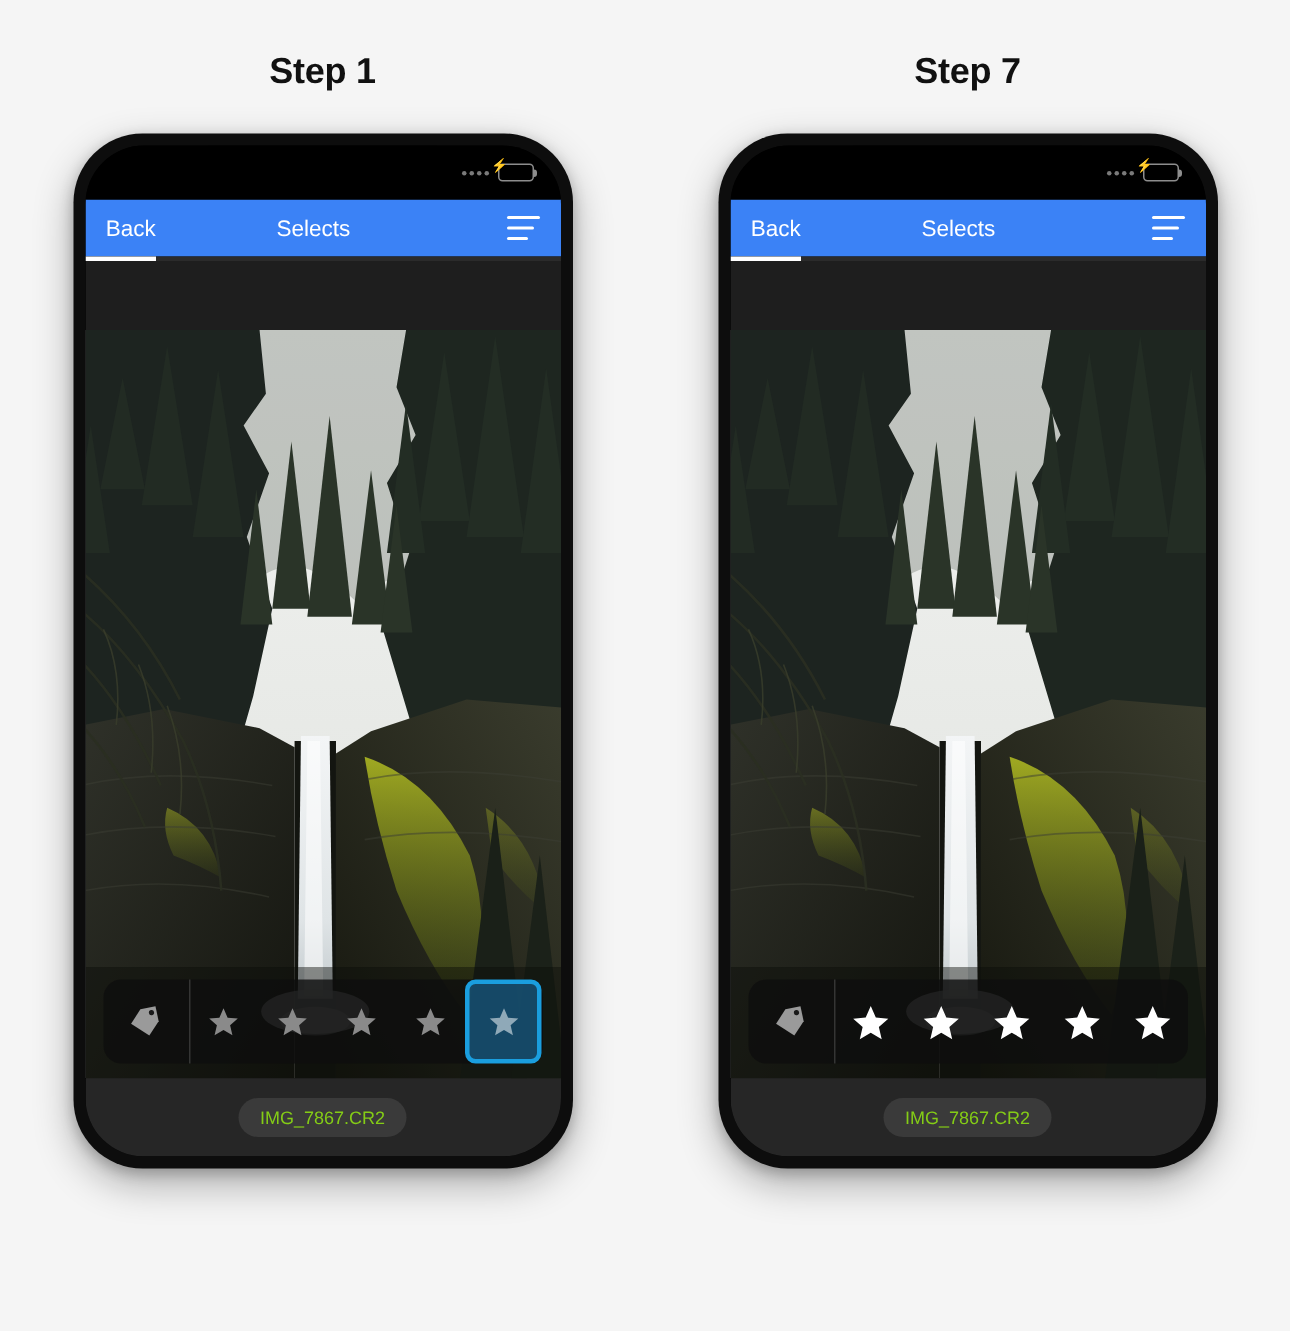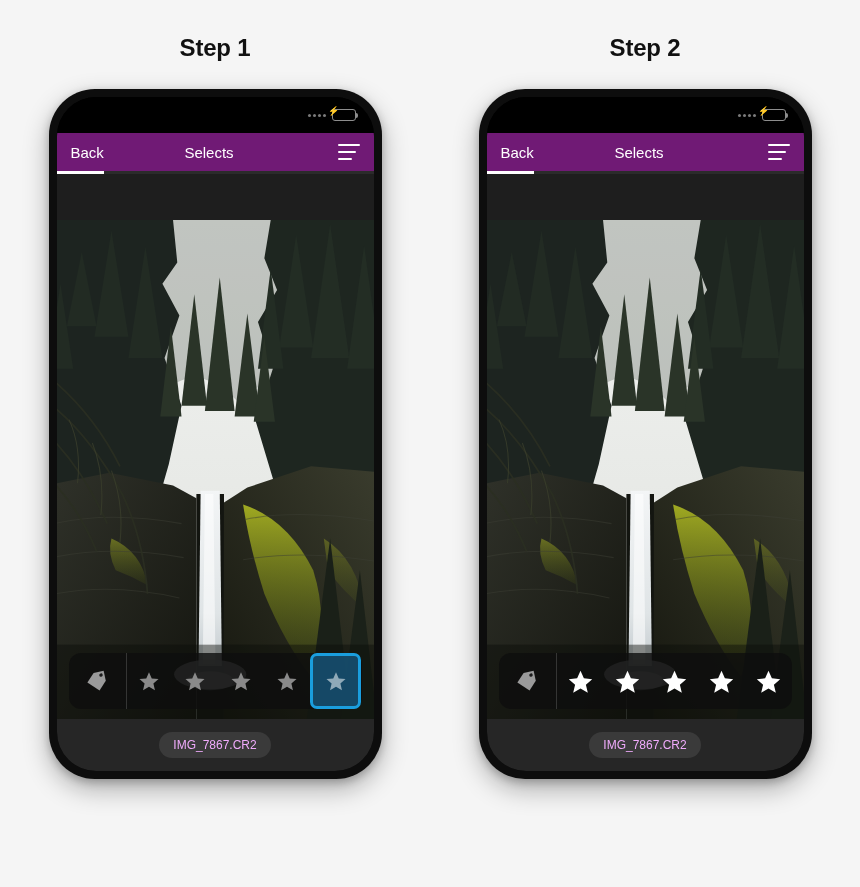--- a/index.html
+++ b/index.html
@@ -136,21 +136,21 @@
     transform: translate(-50%,-50%);
     font-size: 9px;
     line-height: 1;
     color: #000000;
   }
 
   
   .nav-bar {
     flex: 0 0 38px;
     height: 38px;
-    background: #701a75;
+    background: #3b82f6;
     display: flex;
     align-items: center;
     padding: 0 14px;
     position: relative;
   }
 
   .nav-back {
     font-size: 15px;
     color: #ffffff;
     z-index: 2;
@@ -270,21 +270,21 @@
     flex: 0 0 52px;
     height: 52px;
     background: #262626;
     display: flex;
     align-items: center;
     justify-content: center;
   }
 
   .filename-pill {
     background: #3a3a3a;
-    color: #f0abfc;
+    color: #84cc16;
     font-size: 12px;
     padding: 6px 14px;
     border-radius: 13px;
     white-space: nowrap;
   }
 </style>
 </head>
 <body>
 
 <div class="steps-row">
@@ -463,21 +463,21 @@
         </div>
 
         <div class="footer">
           <span class="filename-pill">IMG_7867.CR2</span>
         </div>
       </div>
     </div>
   </div>
 
   <div class="step-col">
-    <div class="step-title">Step 2</div>
+    <div class="step-title">Step 7</div>
 
     <div class="phone">
       <div class="screen">
         <div class="notch"></div>
 
         <div class="status-bar">
           <div class="status-right">
             <span class="signal-dots">
               <i></i>
                 <i></i>

